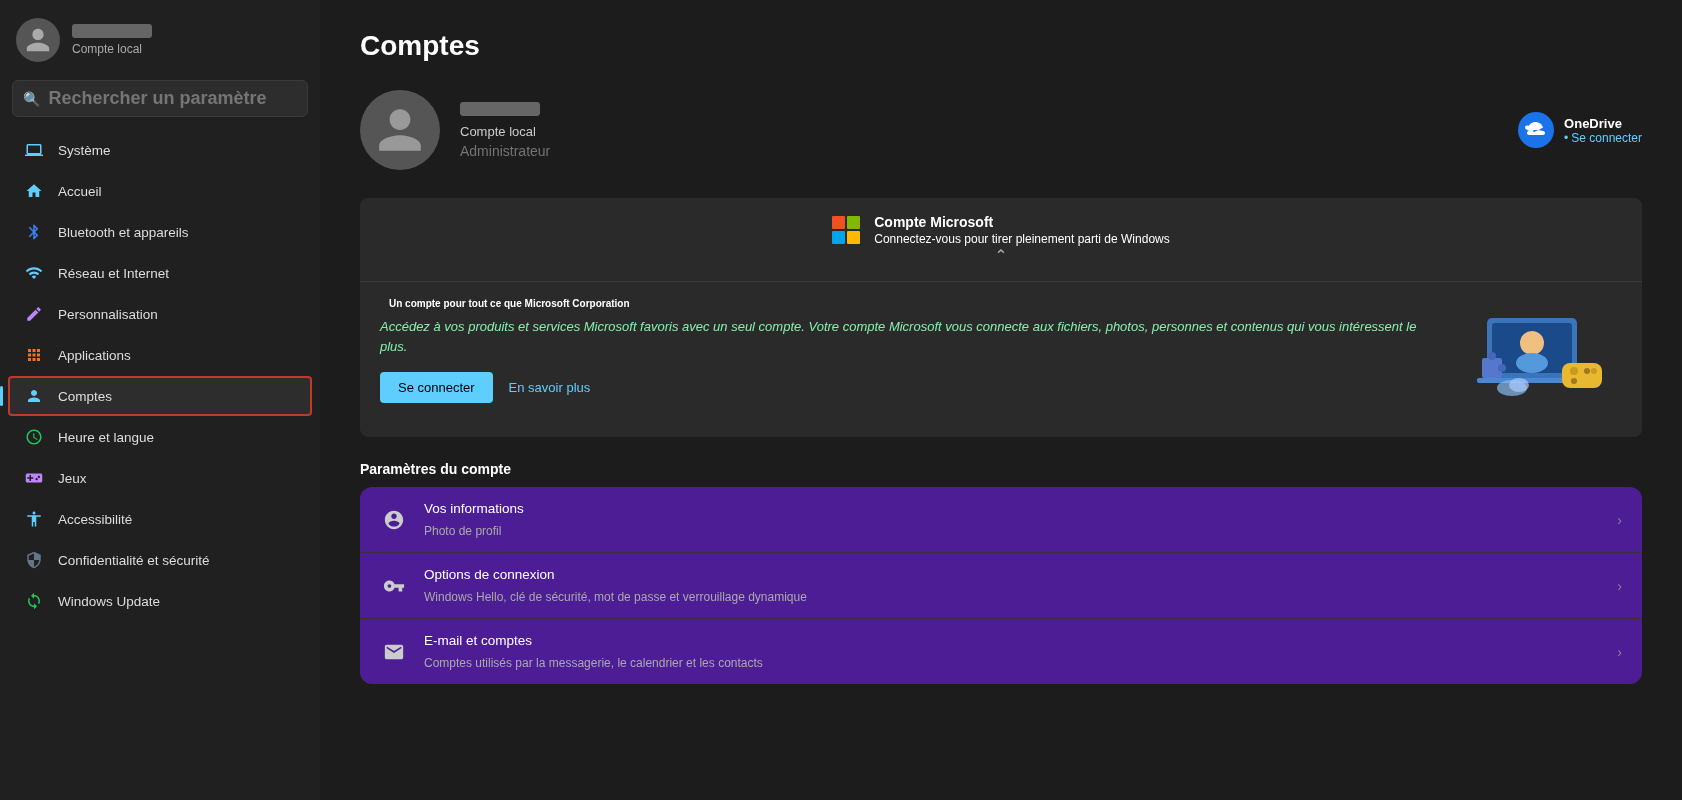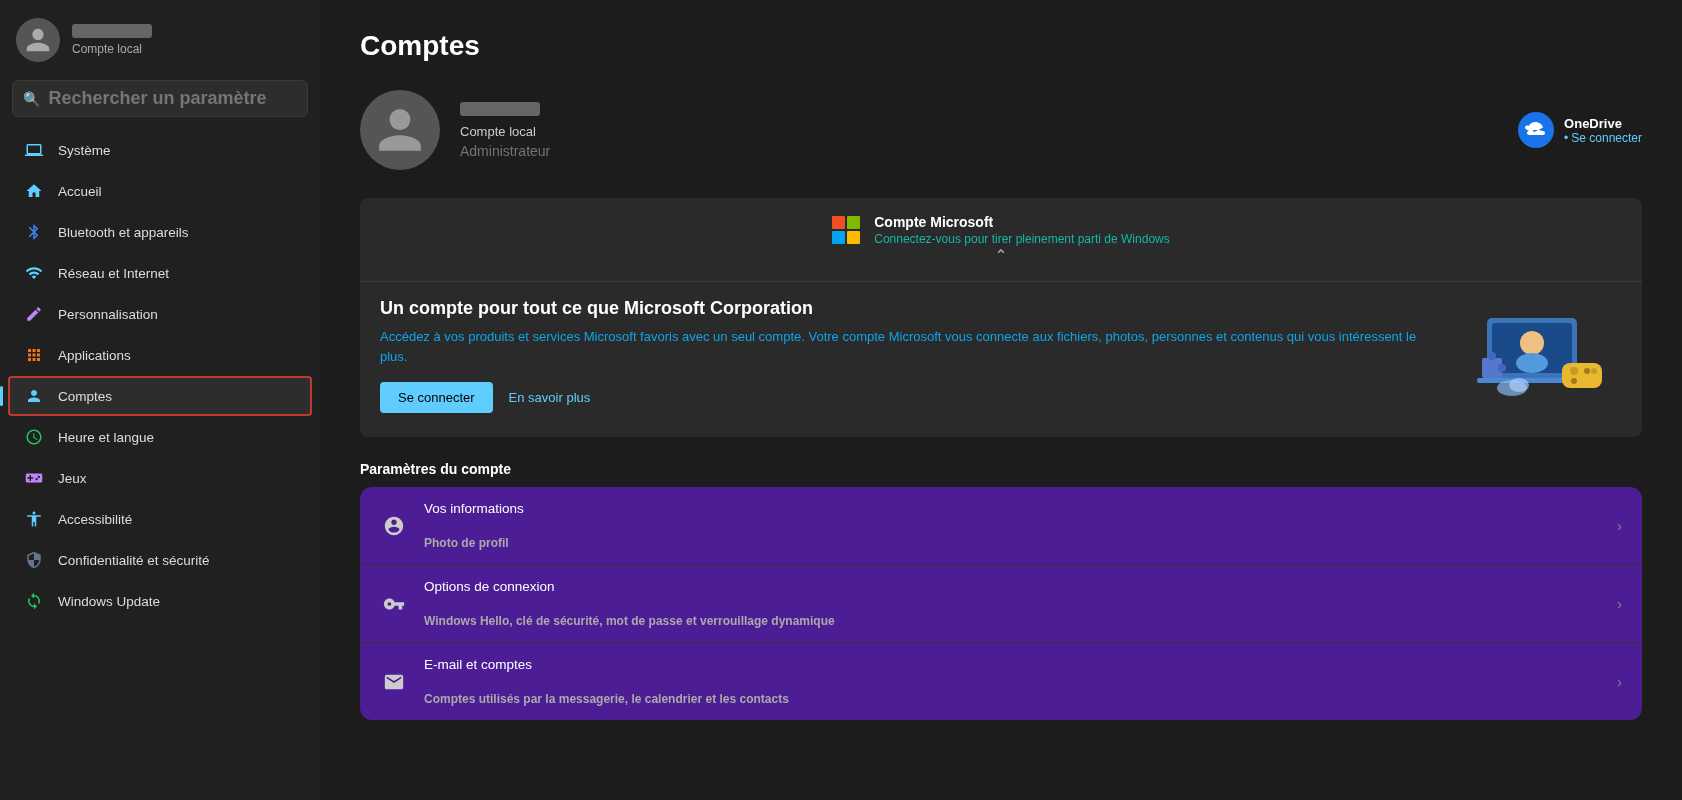--- a/index.html
+++ b/index.html
@@ -282,51 +282,53 @@
     }
 
     .ms-account-title {
       font-size: 14px;
       font-weight: 600;
       color: #fff;
     }
 
     .ms-account-desc {
       font-size: 12px;
-      color: #14b8a6;
+      color: #ffffff;
       margin-top: 2px;
     }
 
     .chevron-icon {
       color: #aaa;
       font-size: 16px;
     }
 
     .ms-account-body {
       padding: 16px 20px 24px 20px;
       border-top: 1px solid #3a3a3a;
       display: flex;
       gap: 20px;
     }
 
     .ms-account-text {
       flex: 1;
     }
 
     .ms-account-promo-title {
-      font-size: 18px;
+      font-size: 10px;
       font-weight: 600;
       color: #fff;
       margin-bottom: 8px;
+      margin-left: 9px;
     }
 
     .ms-account-promo-desc {
       font-size: 13px;
-      color: #0ea5e9;
+      color: #86efac;
       line-height: 1.5;
+      font-style: italic;
     }
 
     .ms-account-actions {
       display: flex;
       align-items: center;
       gap: 16px;
       margin-top: 16px;
     }
 
     .btn-connect {
@@ -401,22 +403,21 @@
 
     .settings-item-title {
       font-size: 13.5px;
       font-weight: 500;
       color: #fff;
     }
 
     .settings-item-desc {
       font-size: 12px;
       color: #aaa;
-      margin-top: 20px;
-      font-weight: bold;
+      margin-top: 8px;
     }
 
     .settings-item-chevron {
       color: #888;
       font-size: 14px;
     }
 
     
     .icon-home { color: #60cdff; }
   </style>

